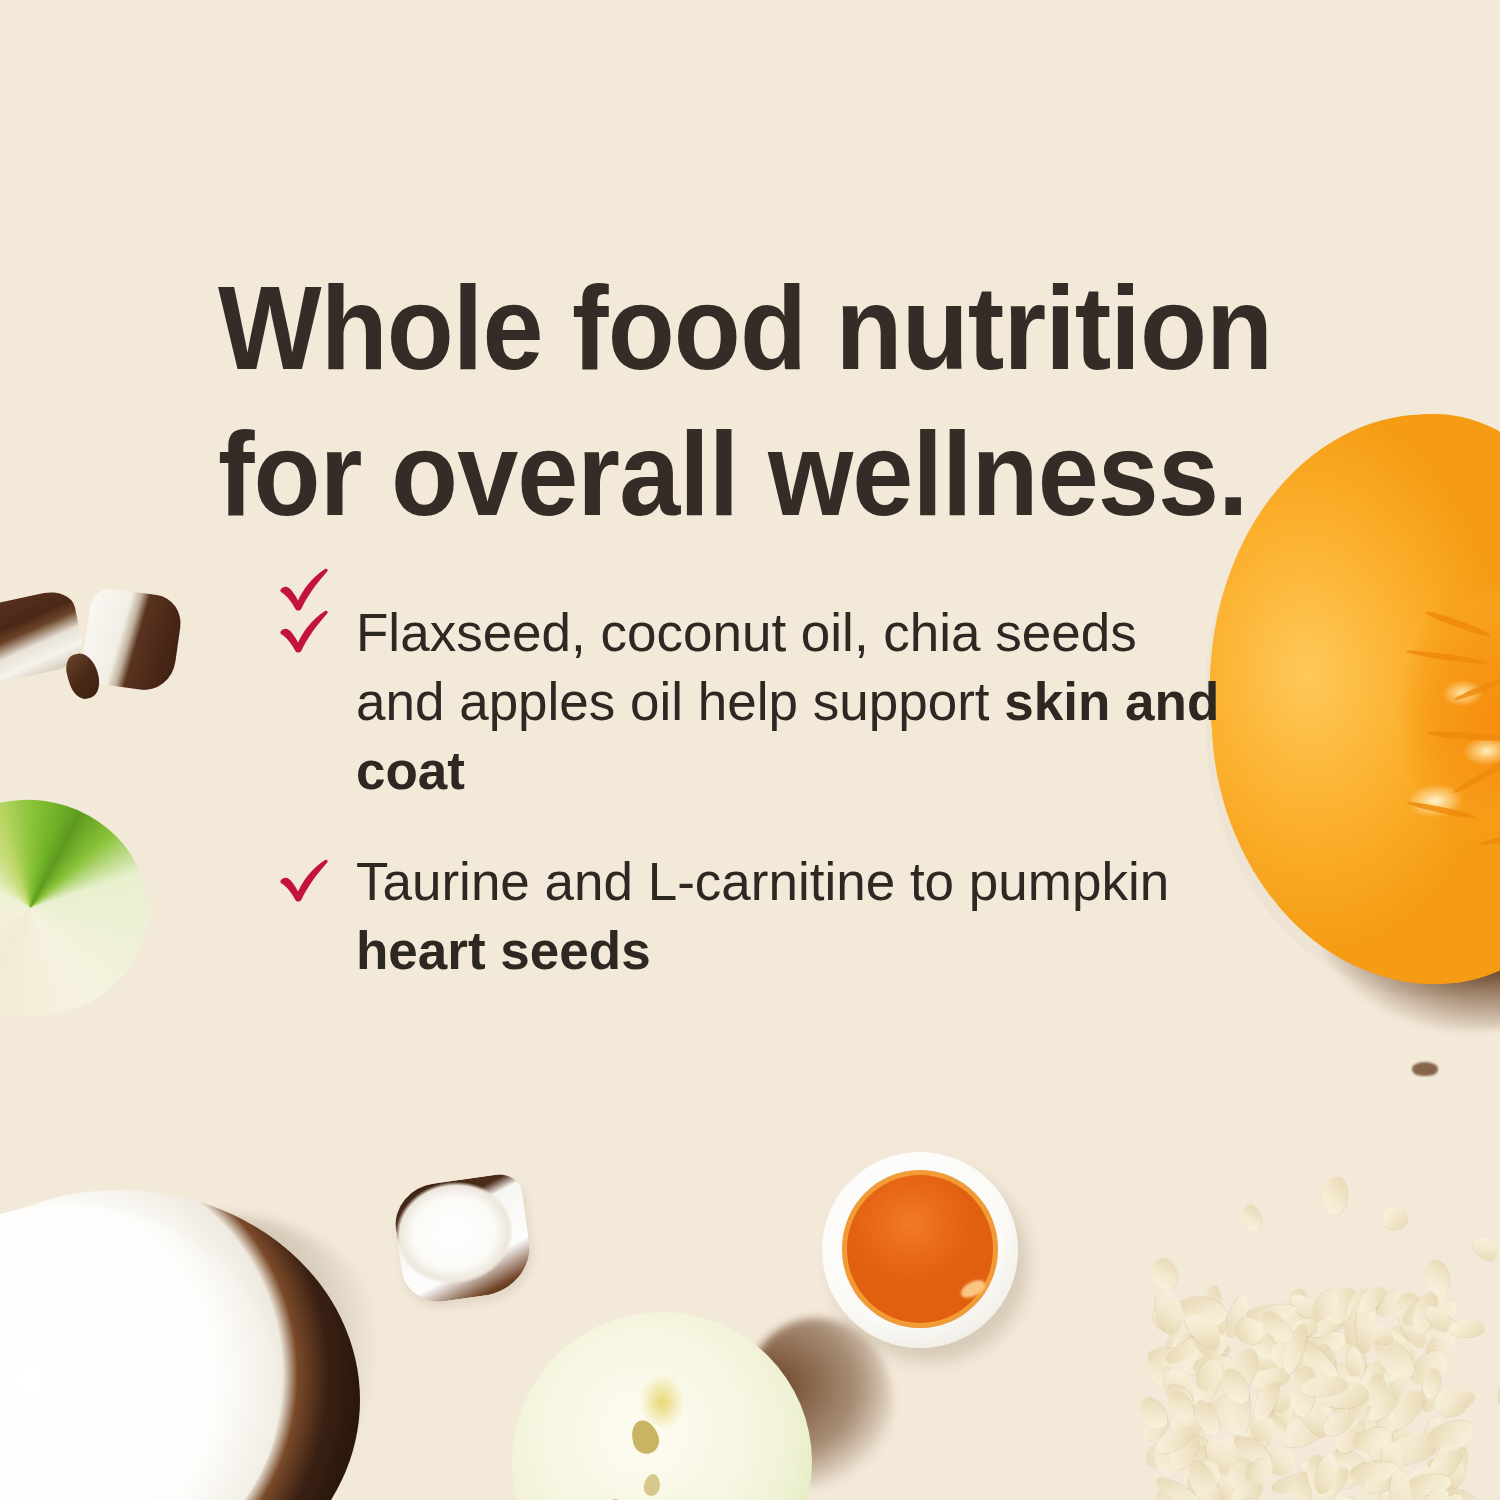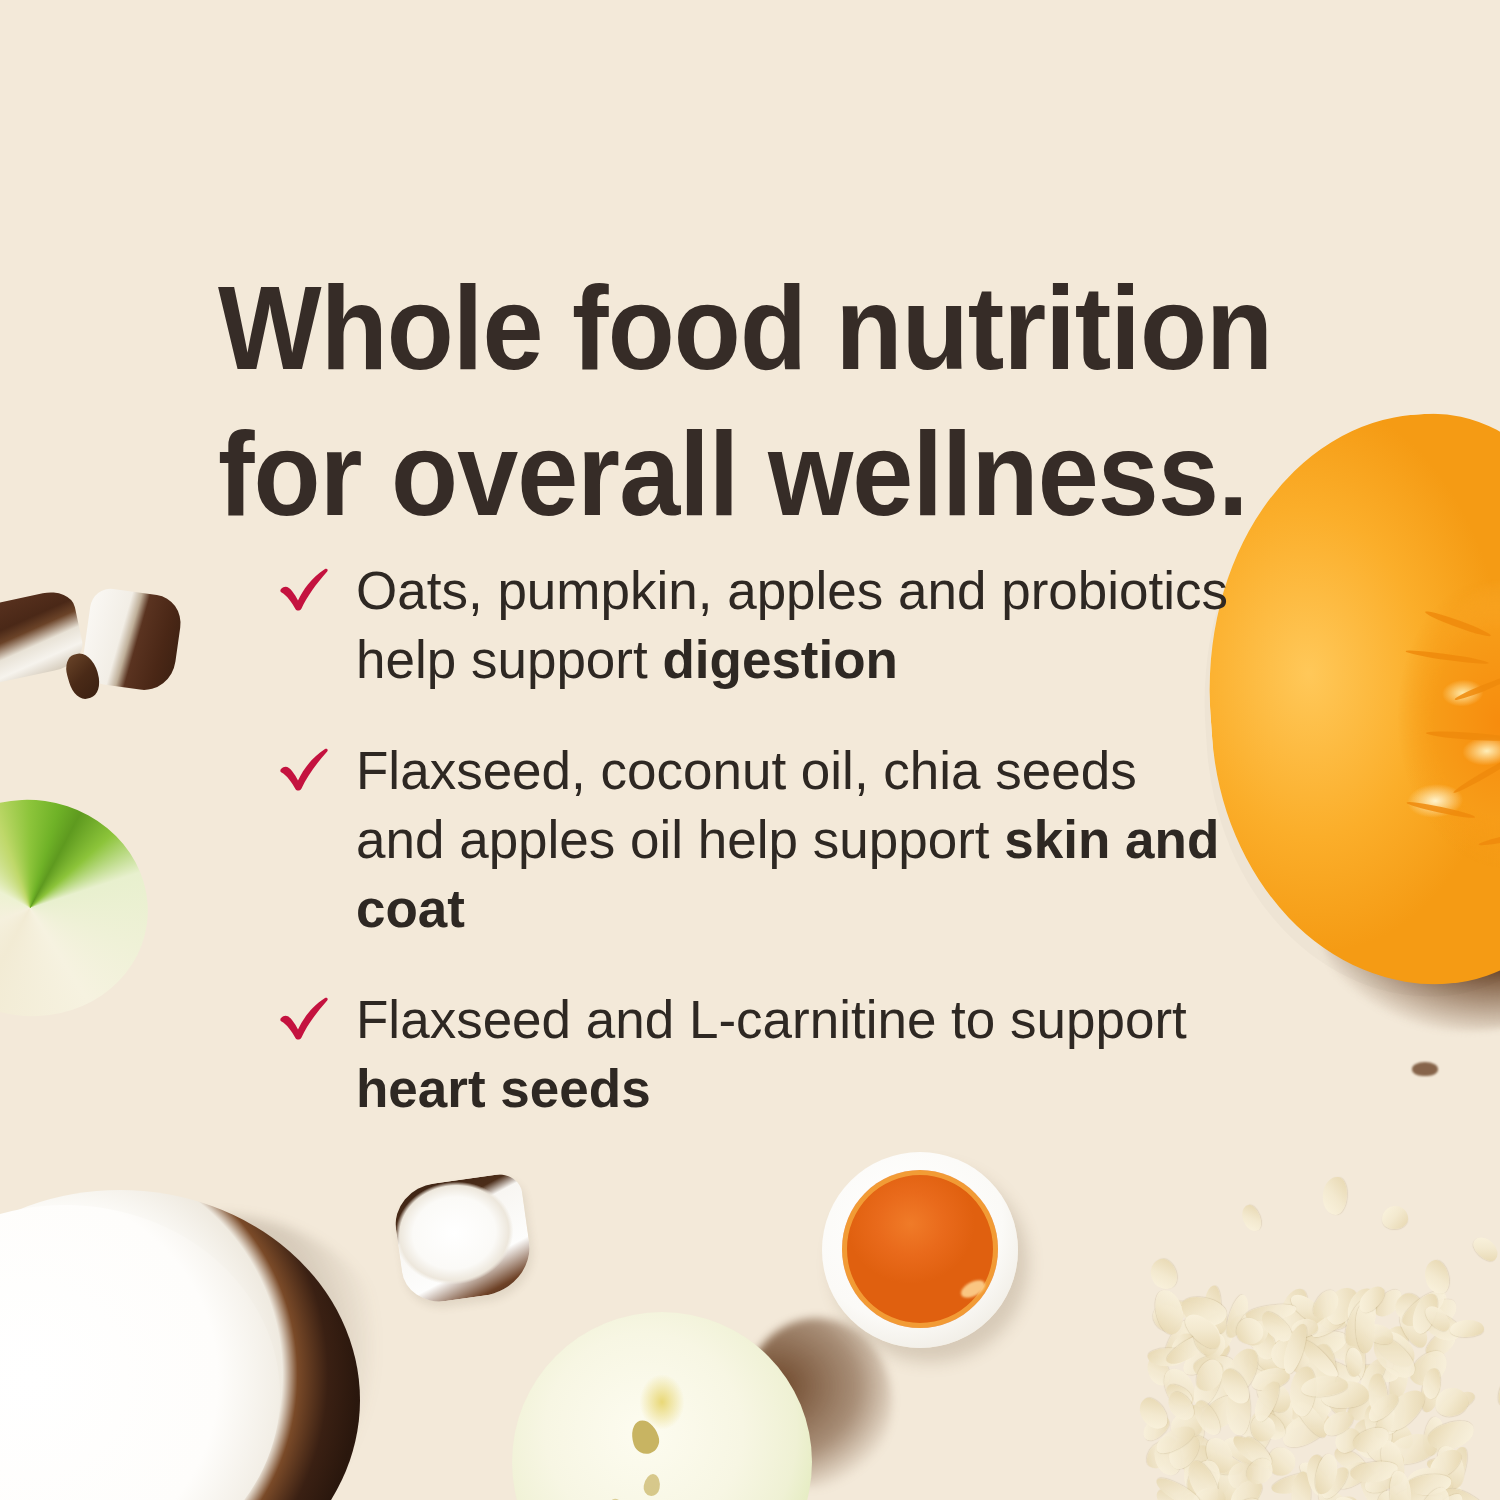--- a/index.html
+++ b/index.html
@@ -465,21 +465,20 @@
 
     <li class="bullet">
       <span class="check">
         <svg viewBox="0 0 52 48" width="52" height="48" aria-hidden="true">
           <path d="M3 23 C7 19 11 21 14 25 C16.5 28.2 18.5 31.5 20 34.5
                    C25 24 33 12 47 3 C48.8 2 50.6 3.6 49.2 5.4
                    C38 18 29 30.5 23.5 42.5 C22.4 45 18.8 45.4 17.4 43
                    C13.8 36.6 9 29.6 3.6 26.6 C2.1 25.8 2 24.1 3 23 Z" fill="#C4123F"></path>
         </svg>
       </span>
-      <span class="btext"><span>Oats, pumpkin, apples and probiotics help support </span><b>digestion</b></span>
     </li>
 
     <li class="bullet">
       <span class="check">
         <svg viewBox="0 0 52 48" width="52" height="48" aria-hidden="true">
           <path d="M3 23 C7 19 11 21 14 25 C16.5 28.2 18.5 31.5 20 34.5
                    C25 24 33 12 47 3 C48.8 2 50.6 3.6 49.2 5.4
                    C38 18 29 30.5 23.5 42.5 C22.4 45 18.8 45.4 17.4 43
                    C13.8 36.6 9 29.6 3.6 26.6 C2.1 25.8 2 24.1 3 23 Z" fill="#C4123F"></path>
         </svg>
@@ -489,18 +488,18 @@
 
     <li class="bullet">
       <span class="check">
         <svg viewBox="0 0 52 48" width="52" height="48" aria-hidden="true">
           <path d="M3 23 C7 19 11 21 14 25 C16.5 28.2 18.5 31.5 20 34.5
                    C25 24 33 12 47 3 C48.8 2 50.6 3.6 49.2 5.4
                    C38 18 29 30.5 23.5 42.5 C22.4 45 18.8 45.4 17.4 43
                    C13.8 36.6 9 29.6 3.6 26.6 C2.1 25.8 2 24.1 3 23 Z" fill="#C4123F"></path>
         </svg>
       </span>
-      <span class="btext"><span>Flaxseed and L-carnitine to support </span><b>heart seeds</b></span>
+      <span class="btext"><span>Taurine and L-carnitine to pumpkin </span><b>heart seeds</b></span>
     </li>
 
   </ul>
 
 </div>
 
 </body></html>

